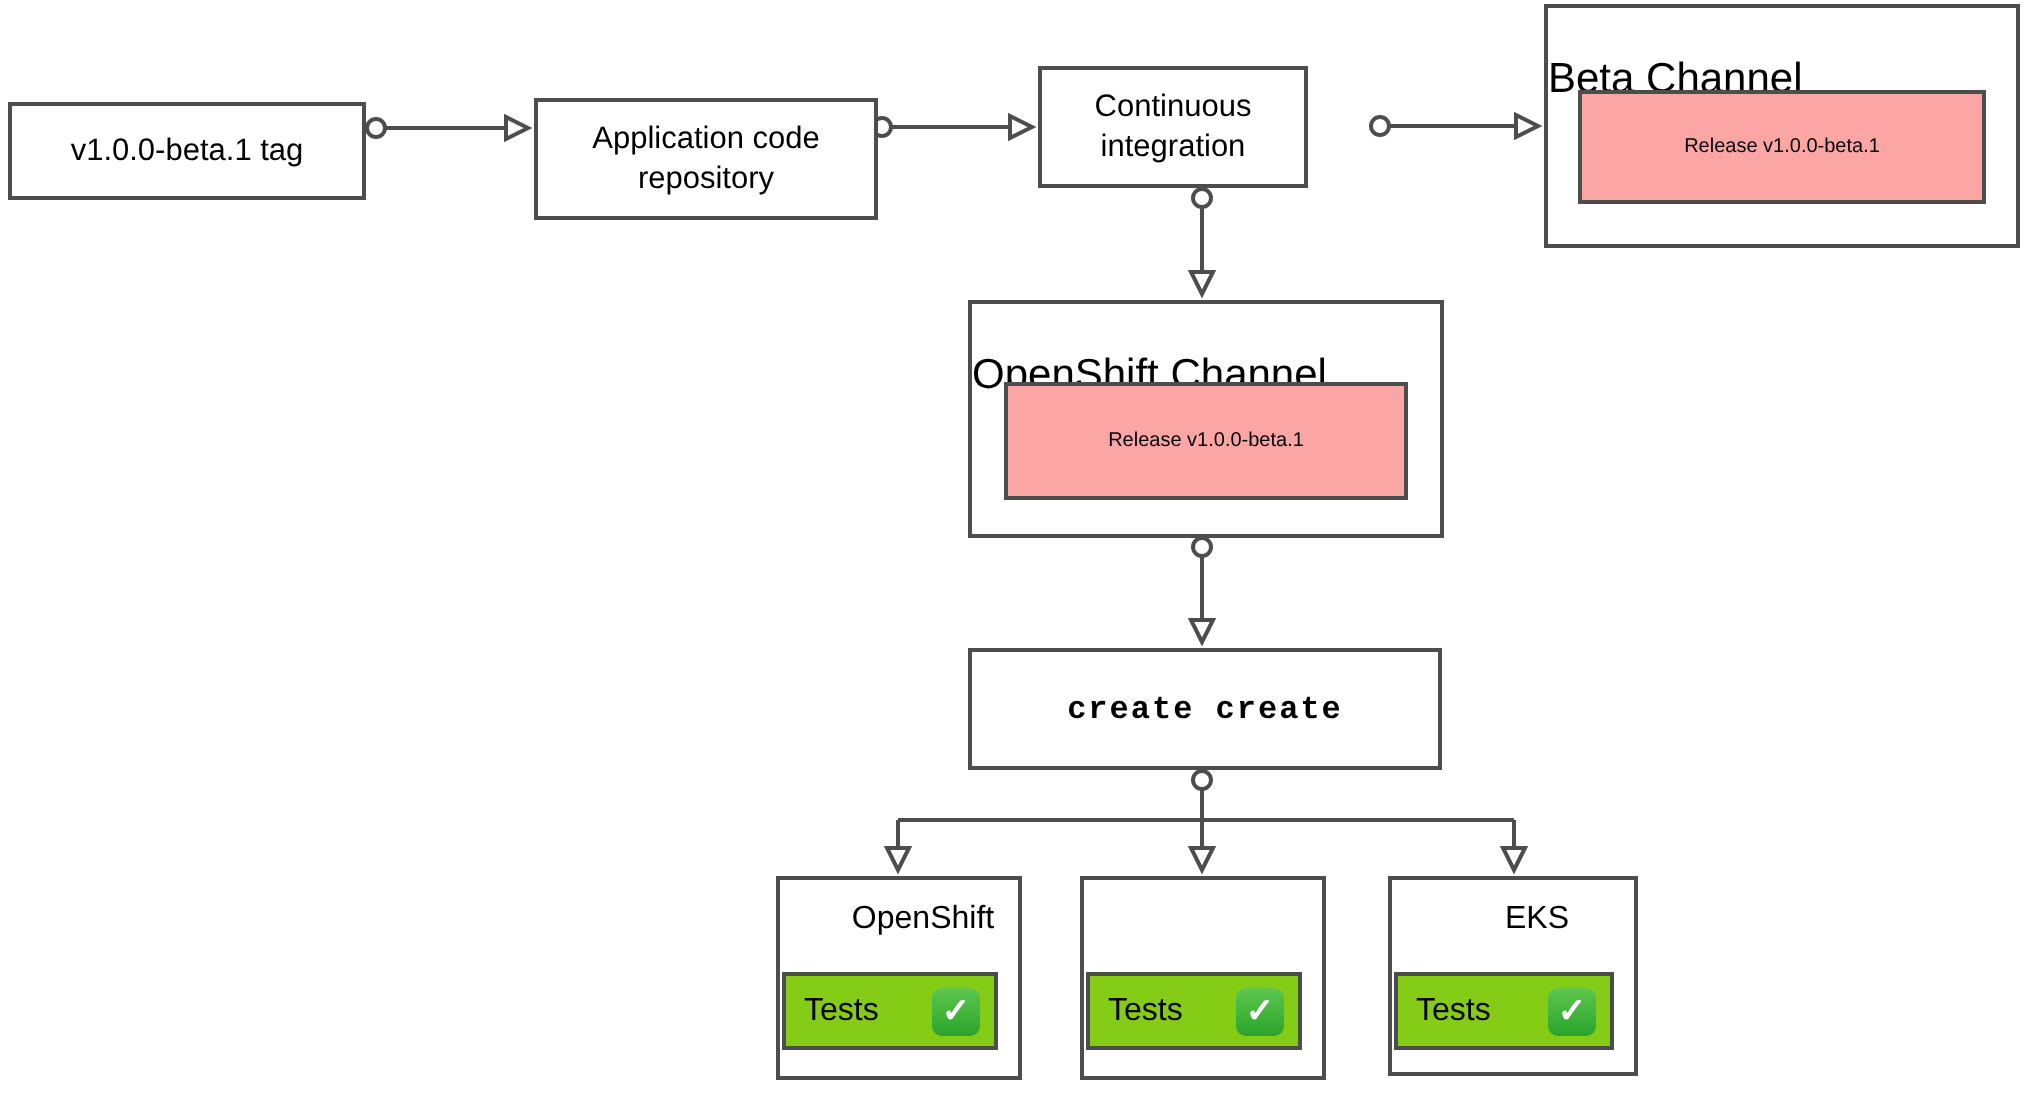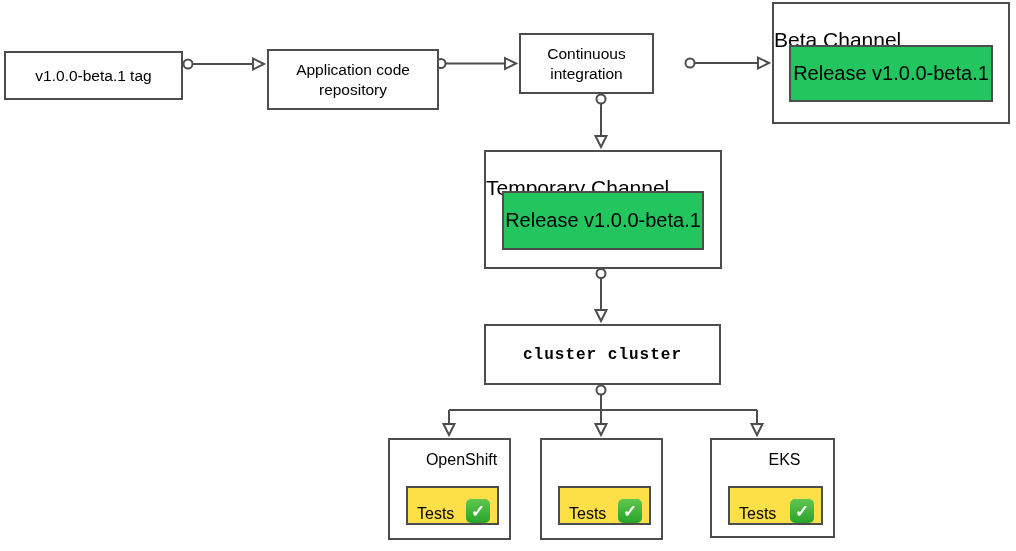--- a/index.html
+++ b/index.html
@@ -34,39 +34,39 @@
     text-align:center;
     font-size:15.5px;line-height:1.25;
     padding:2px 6px;
   }
   .container-node .title{
     display:block;text-align:left;
     padding-top:24px;font-size:21px;
   }
   .inner-box{
     position:absolute;
-    background:#22c55e;
+    background:#fca5a5;
     border:2px solid var(--border,#4d4d4d);
     box-sizing:border-box;
     display:flex;align-items:center;justify-content:center;
-    font-size:20px;text-align:center;
+    font-size:10px;text-align:center;
   }
   .mono{
     font-family:"Liberation Mono","DejaVu Sans Mono",monospace;
     font-weight:bold;font-size:16px;letter-spacing:1px;
   }
   .cluster-node .title{
     display:block;text-align:center;
     padding-top:11px;font-size:16px;padding-left:24px;
   }
   .tests-box{
-    position:absolute;left:16px;right:10px;top:46px;height:39px;
+    position:absolute;left:1px;right:10px;top:46px;height:39px;
     border:2px solid var(--border,#4d4d4d);
-    background:#fde047;box-sizing:border-box;
-    display:flex;align-items:flex-end;justify-content:space-between;
+    background:#84cc16;box-sizing:border-box;
+    display:flex;align-items:center;justify-content:space-between;
     padding:0 7px 0 9px;
     font-size:16px;
   }
   .check{
     width:24px;height:24px;flex:0 0 24px;
     border-radius:5px;
     background:linear-gradient(180deg,var(--check-green-top,#5ec74f),var(--check-green-bottom,#2aa32b));
     display:flex;align-items:center;justify-content:center;
     color:var(--check-mark,#fff);
     font-size:17px;font-weight:bold;line-height:1;
@@ -135,46 +135,46 @@
   </div>
 
   <div class="node container-node" style="left:772px;top:2px;width:238px;height:122px;">
     <span class="title">Beta Channel</span>
     <div class="inner-box" style="left:15px;right:15px;top:41px;height:57px;">
       <span>Release v1.0.0-beta.1</span>
     </div>
   </div>
 
   <div class="node container-node" style="left:484px;top:150px;width:238px;height:119px;">
-    <span class="title">Temporary Channel</span>
+    <span class="title">OpenShift Channel</span>
     <div class="inner-box" style="left:16px;right:16px;top:39px;height:59px;">
       <span>Release v1.0.0-beta.1</span>
     </div>
   </div>
 
   <div class="node leaf mono" style="left:484px;top:324px;width:237px;height:61px;">
-    <span>cluster cluster</span>
+    <span>create create</span>
   </div>
 
   <div class="node cluster-node" style="left:388px;top:438px;width:123px;height:102px;">
     <span class="title">OpenShift</span>
     <div class="tests-box">
       <span>Tests</span>
       <span class="check">✓</span>
     </div>
   </div>
 
   <div class="node cluster-node" style="left:540px;top:438px;width:123px;height:102px;">
     <div class="tests-box">
       <span>Tests</span>
       <span class="check">✓</span>
     </div>
   </div>
 
-  <div class="node cluster-node" style="left:694px;top:438px;width:125px;height:100px;margin-left:16px;">
+  <div class="node cluster-node" style="left:694px;top:438px;width:125px;height:100px;">
     <span class="title">EKS</span>
     <div class="tests-box">
       <span>Tests</span>
       <span class="check">✓</span>
     </div>
   </div>
 
 </div>
 
 </body></html>

